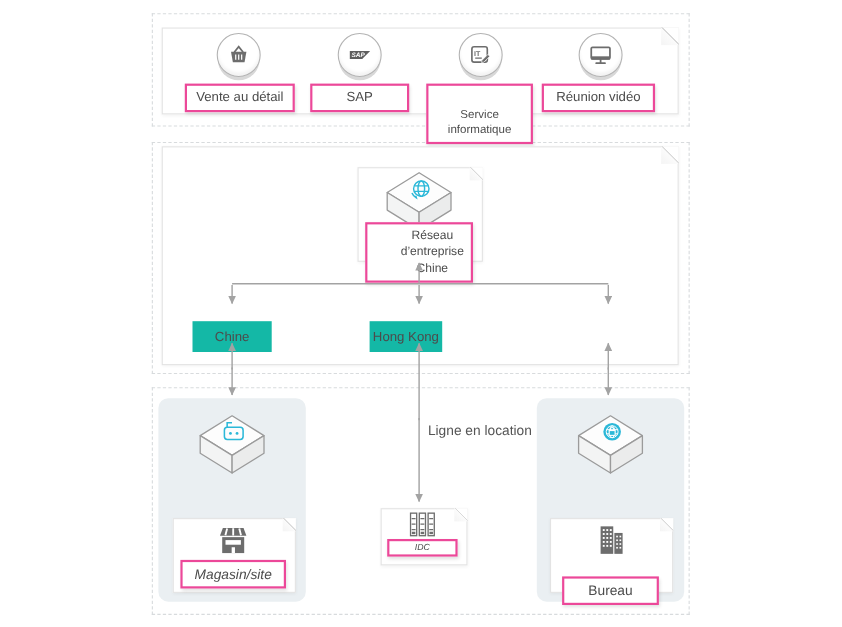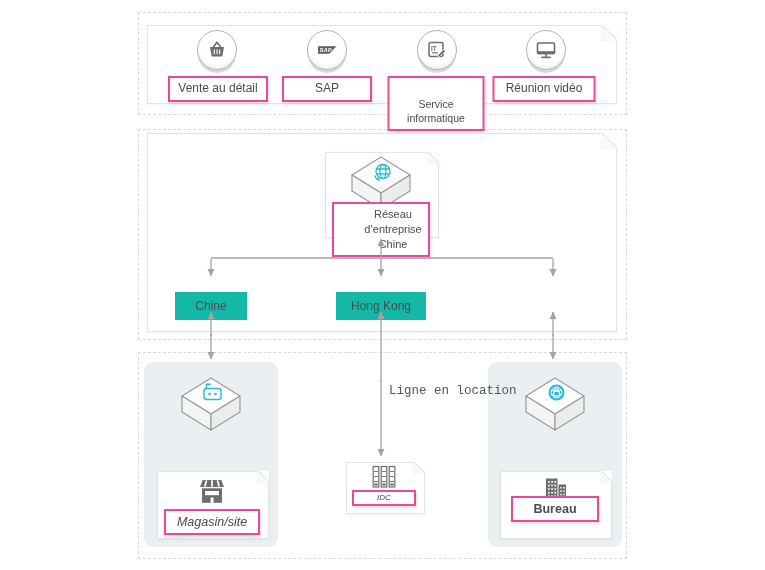--- a/index.html
+++ b/index.html
@@ -43,46 +43,46 @@
     font-size:12px;line-height:1.3;padding:3px 4px;box-sizing:border-box;
   }
   #tag-retail {left:218px;top:76px;width:100px;}
   #tag-sap    {left:327px;top:76px;width:90px;}
   #tag-it     {left:436px;top:76px;width:97px;font-size:10.5px;padding-top:20px;padding-bottom:4px;}
   #tag-video  {left:544px;top:76px;width:103px;}
   #tag-cloud-node{left:381px;top:202px;width:98px;font-size:11px;line-height:1.35;padding-left:28px;}
   #tag-sag    {left:211px;top:431px;width:98px;font-size:9.5px;line-height:1.35;}
   #tag-vpn    {left:555px;top:431px;width:96px;font-size:10px;}
   #tag-store  {left:212px;top:509px;width:96px;font-size:12.5px;font-style:italic;}
-  #tag-office {left:555px;top:496px;width:88px;font-size:12.5px;font-weight:bold;}
+  #tag-office {left:555px;top:524px;width:88px;font-size:12.5px;}
   #tag-idc    {left:384px;top:490px;width:64px;font-size:8px;padding:1px 2px;font-style:italic;}
 
   
   .region{
     position:absolute;top:292px;height:28px;background:#14b8a6;color:#4c4c4c;font-size:12px;
     display:flex;align-items:center;justify-content:center;
   }
   #region-cn{left:175px;width:72px;}
-  #region-hk{left:336px;width:90px;}
+  #region-hk{left:336px;width:66px;}
   #region-us{left:518px;width:71px;}
 
   
   .panel{position:absolute;top:362px;width:134px;height:185px;background:#eaeff2;border-radius:9px;}
   #panel-left{left:144px;} #panel-right{left:488px;}
 
   
   .abs{position:absolute;}
   #icon-cloud-box{left:349px;top:156px;}
   #icon-sag-box  {left:179px;top:377px;}
   #icon-vpn-box  {left:523px;top:377px;}
   #icon-store    {left:196px;top:476px;}
   #icon-office   {left:539px;top:476px;}
   #icon-idc      {left:372px;top:465px;}
 
-  #leased-line-label{position:absolute;left:389px;top:384px;font-size:12.5px;color:#555;font-family:Liberation Mono, monospace;}
+  #leased-line-label{position:absolute;left:389px;top:384px;font-size:12.5px;color:#555;}
 
   #connectors{position:absolute;left:0;top:0;pointer-events:none;}
 </style>
 </head>
 <body>
 
 <div class="stage">
 
   <div class="dash" id="sec-apps"></div>
   <div class="dash" id="sec-cloud"></div>

